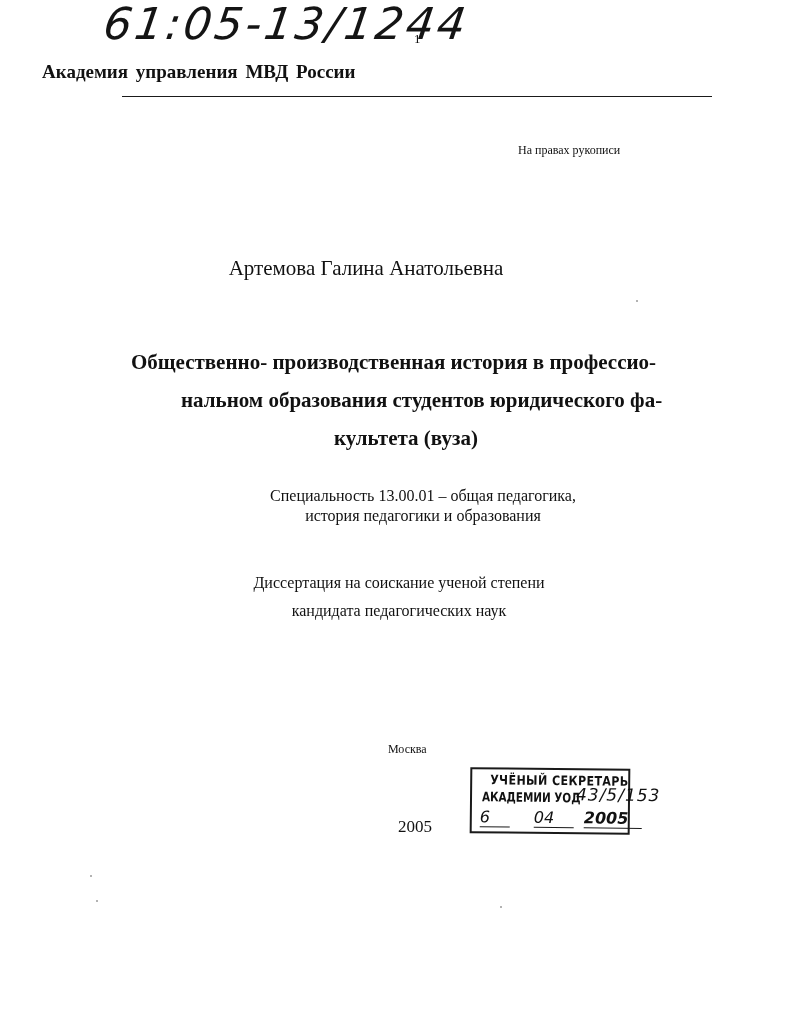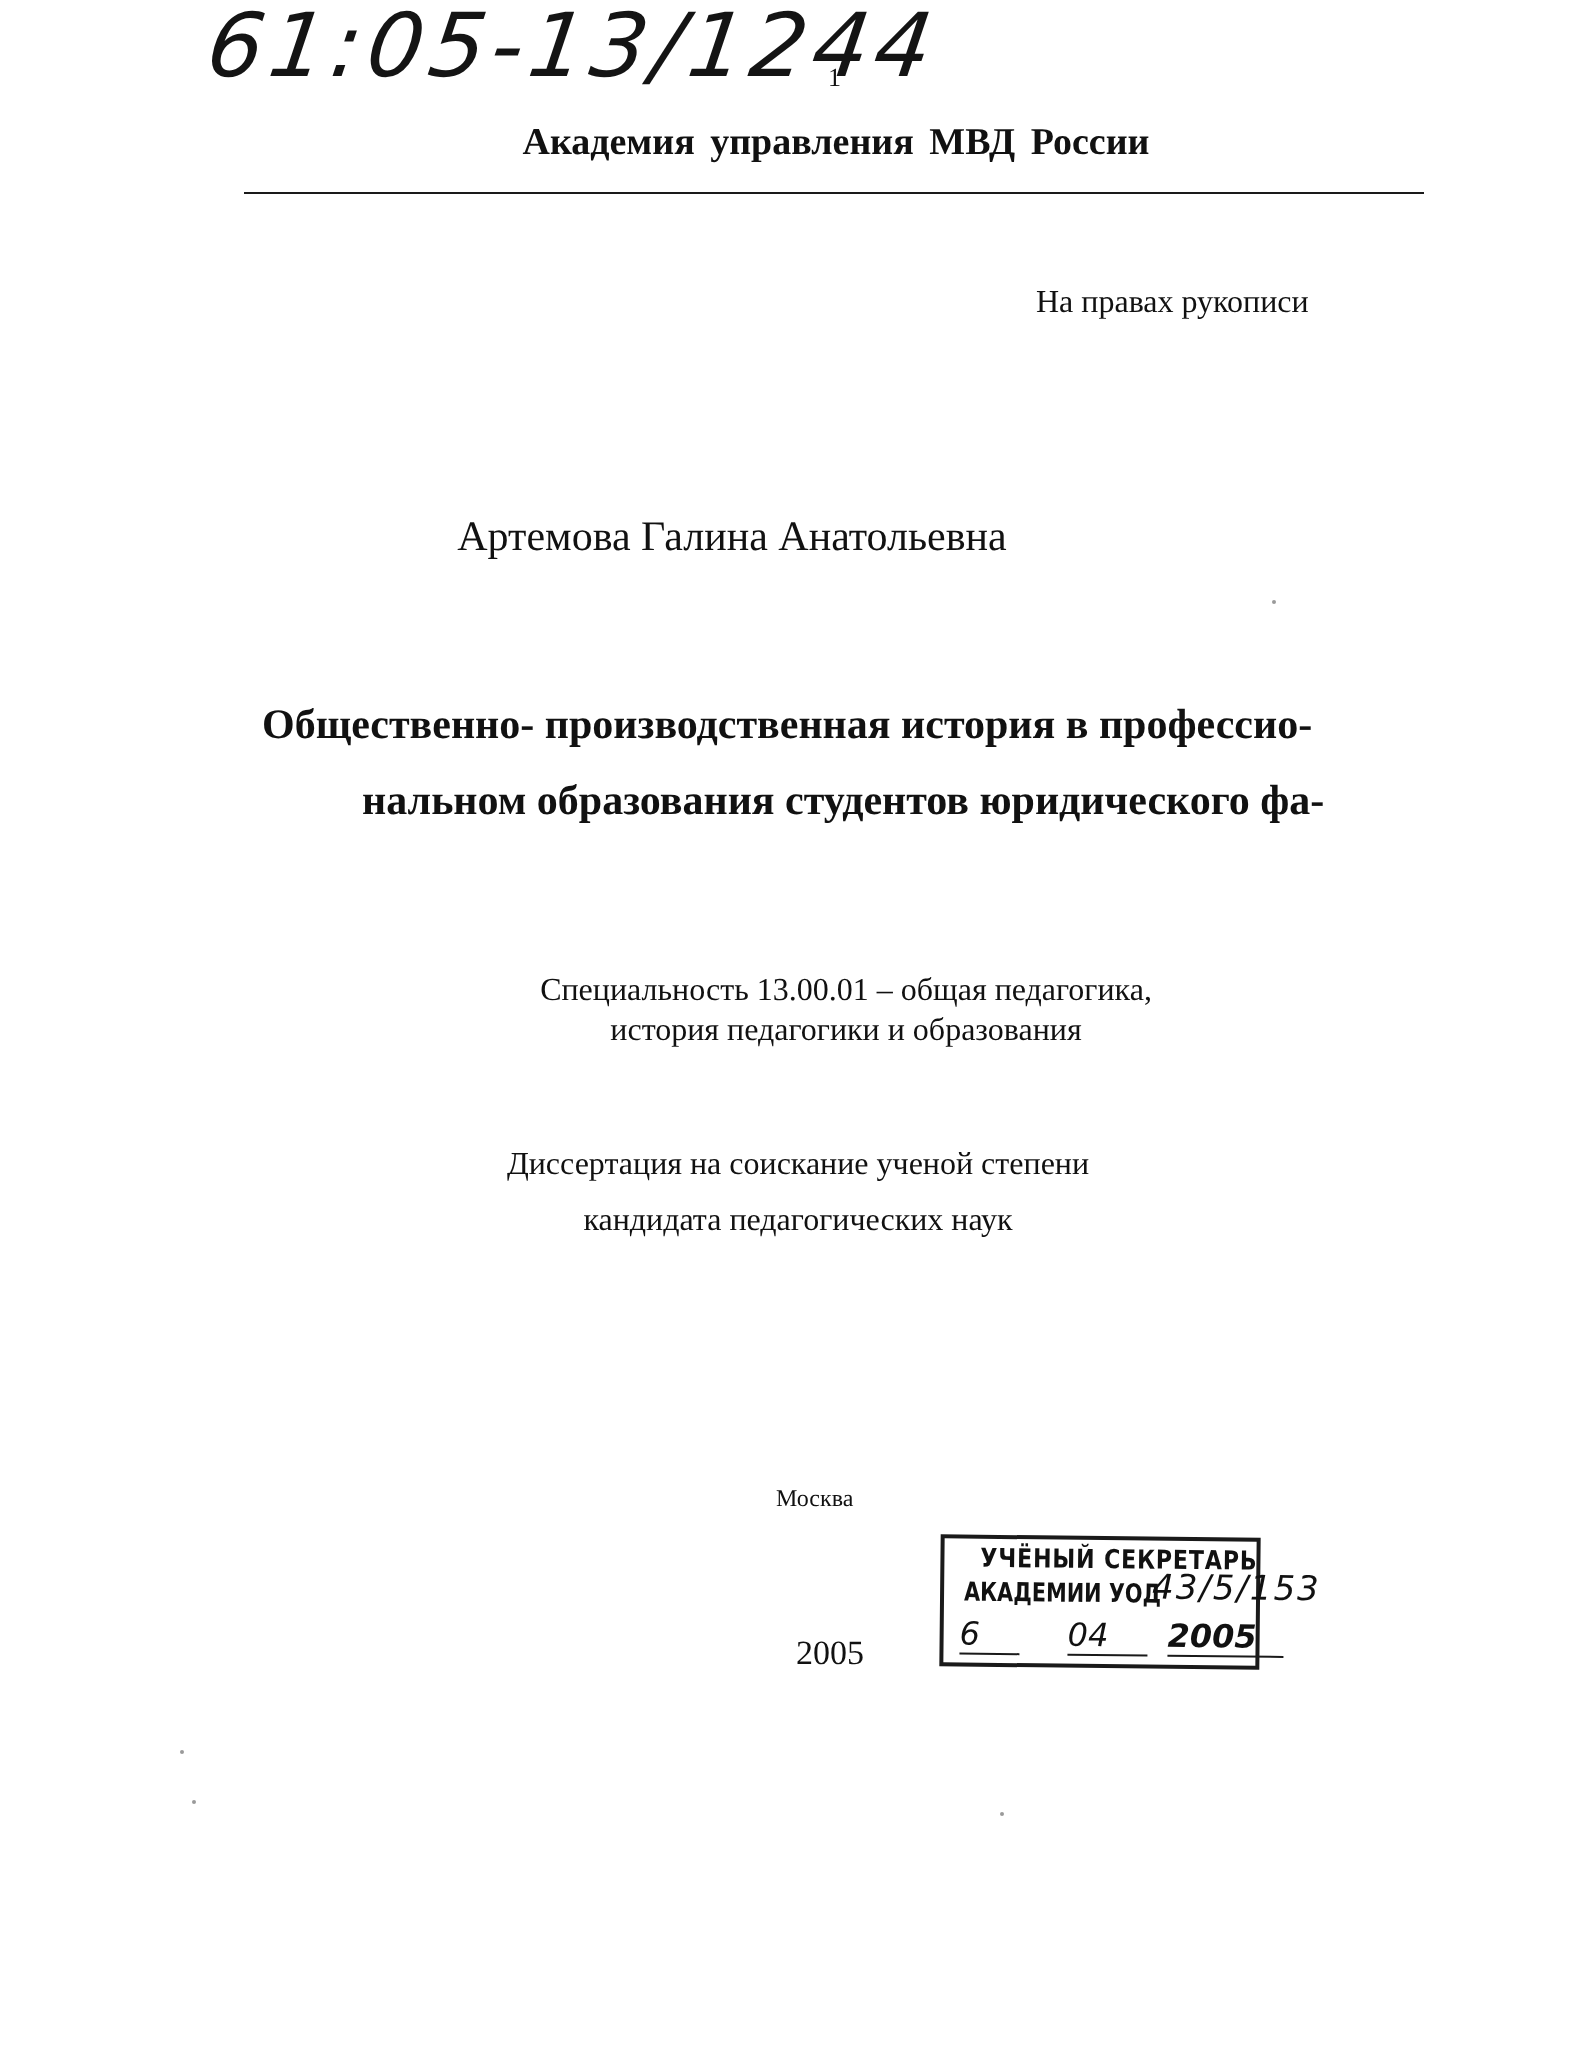--- a/index.html
+++ b/index.html
@@ -35,39 +35,39 @@
     left: 414px;
     top: 32px;
     font-size: 13px;
     line-height: 1;
   }
 
   .institution {
     left: 0;
     width: 794px;
     top: 61px;
-    text-align: center;
+    text-align: left;
     font-weight: bold;
     font-size: 19px;
     padding-left: 42px;
     box-sizing: border-box;
     word-spacing: 3px;
   }
   .rule {
     left: 122px;
     top: 96px;
     width: 590px;
     height: 0;
     border-top: 1.5px solid #1a1a1a;
   }
 
   .rights {
     left: 518px;
     top: 143px;
-    font-size: 16px;
+    font-size: 12px;
   }
 
   .author {
     left: 0;
     width: 692px;
     top: 256px;
     text-align: center;
     font-size: 21px;
     padding-left: 40px;
     box-sizing: border-box;
@@ -186,20 +186,21 @@
 <div class="abs institution">Академия  управления МВД России</div>
 <div class="abs rule"></div>
 
 <div class="abs rights">На правах рукописи</div>
 
 <div class="abs author">Артемова Галина Анатольевна</div>
 
 <div class="abs title">
   <span class="title-line l1">Общественно- производственная история в профессио-</span>
   <span class="title-line l2">нальном образования студентов юридического фа-</span>
+  <span class="title-line l3">культета (вуза)</span>
 </div>
 
 <div class="abs specialty">
   <div>Специальность 13.00.01 – общая педагогика,</div>
   <div>история педагогики и образования</div>
 </div>
 
 <div class="abs degree">
   <div>Диссертация на соискание ученой степени</div>
   <div>кандидата педагогических наук</div>

